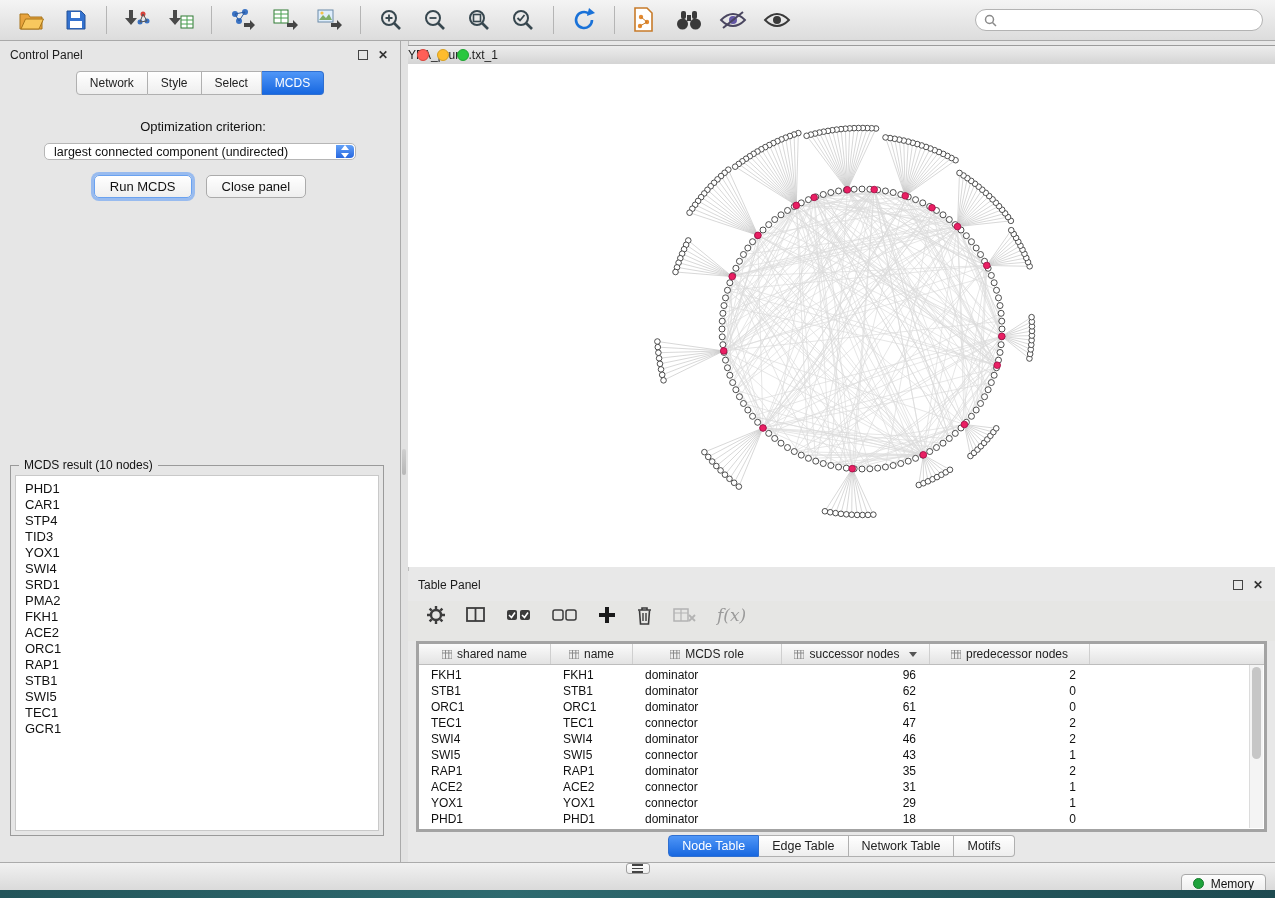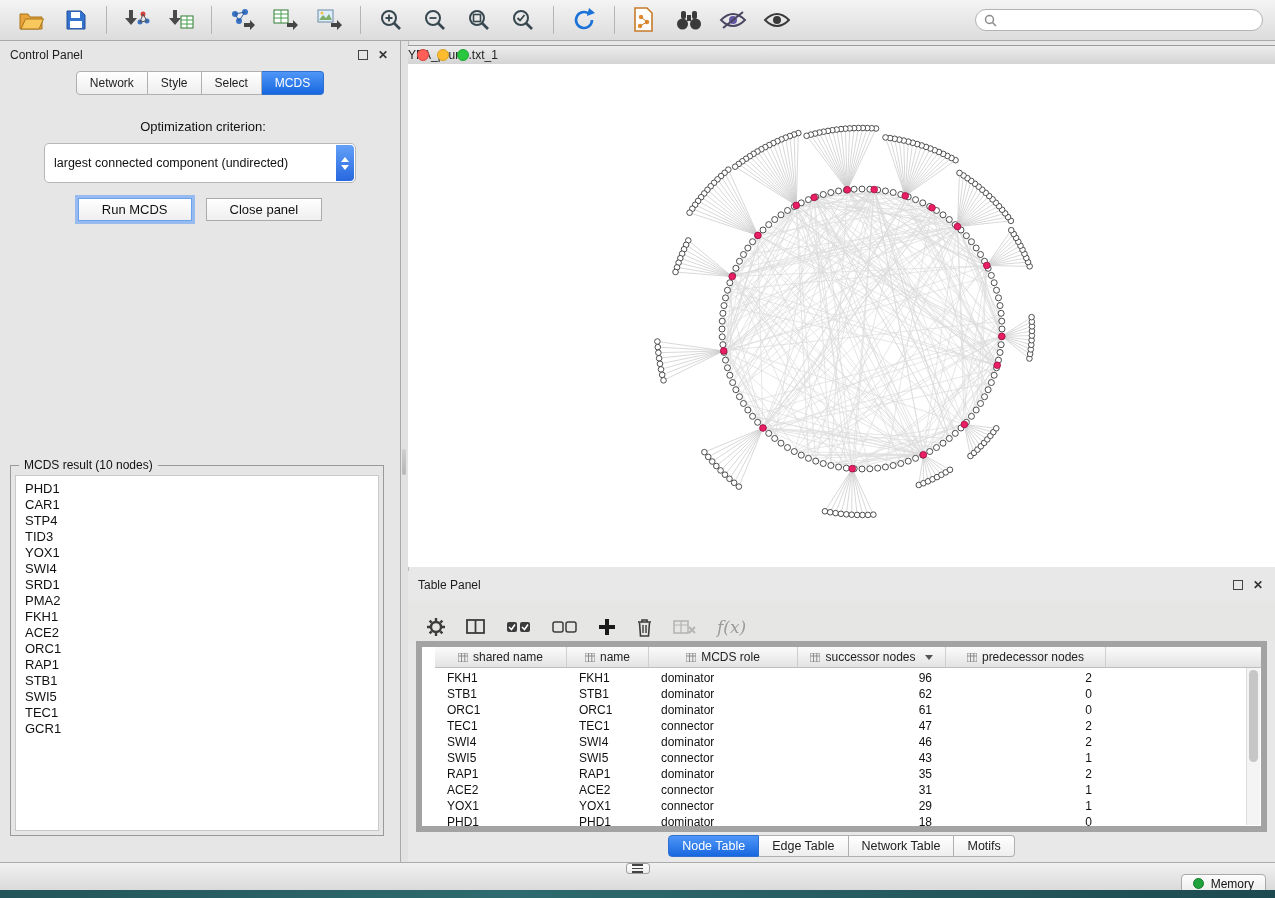--- a/index.html
+++ b/index.html
@@ -20,28 +20,28 @@
   .panel-hd{height:24px;display:flex;align-items:center;padding:2px 10px 0 10px;font-size:12px;color:#1c1c1c;}
   .panel-hd .sp{flex:1;}
   .wbtn{width:14px;height:14px;display:flex;align-items:center;justify-content:center;margin-left:6px;color:#333;font-size:12px;font-weight:bold;}
   .float-sq{width:8px;height:8px;border:1.5px solid #444;display:inline-block;}
   .cp-tabs{display:flex;justify-content:center;margin-top:4px;}
   .cp-tab{font-size:12px;padding:4px 13px;background:linear-gradient(#ffffff,#eeeeee);border:1px solid #b0b0b0;border-left:none;color:#222;cursor:default;}
   .cp-tab:first-child{border-left:1px solid #b0b0b0;border-radius:4px 0 0 4px;}
   .cp-tab:last-child{border-radius:0 4px 4px 0;}
   .cp-tab.active{background:linear-gradient(#4f96f7,#1767e0);color:#fff;border-color:#2f6fd0;}
   .cp-label{text-align:center;margin-top:24px;font-size:13px;color:#111;padding-left:6px;}
-  .cp-select{position:relative;width:312px;height:40px;margin:9px auto 0 auto;background:#fff;border:1px solid #b6b6b6;border-radius:5px;
+  .cp-select{position:relative;width:312px;height:17px;margin:9px auto 0 auto;background:#fff;border:1px solid #b6b6b6;border-radius:5px;
     font-size:12.5px;display:flex;align-items:center;padding-left:9px;box-sizing:border-box;color:#111;}
   .sel-step{position:absolute;right:1px;top:1px;bottom:1px;width:18px;background:linear-gradient(#63a1f8,#2767df);border-radius:0 4px 4px 0;
     display:flex;flex-direction:column;align-items:center;justify-content:center;gap:3px;}
   .tri-up{width:0;height:0;border-left:4px solid transparent;border-right:4px solid transparent;border-bottom:5px solid #fff;}
   .tri-dn{width:0;height:0;border-left:4px solid transparent;border-right:4px solid transparent;border-top:5px solid #fff;}
   .cp-buttons{display:flex;justify-content:center;gap:14px;margin-top:15px;}
-  .mac-btn{background:linear-gradient(#ffffff,#efefef);border:1px solid #ababab;border-radius:0;padding:3px 23px;font-size:13px;color:#111;cursor:default;}
+  .mac-btn{background:linear-gradient(#ffffff,#efefef);border:1px solid #ababab;border-radius:5px;padding:3px 15px;font-size:13px;color:#111;cursor:default;}
   .mac-btn.focused{box-shadow:0 0 0 3px rgba(88,152,246,.55);border-color:#6aa2f0;}
   .result-group{position:absolute;left:10px;right:16px;top:424px;bottom:26px;border:1px solid #9a9a9a;}
   .result-legend{position:absolute;top:-8px;left:8px;background:#e6e6e6;padding:0 5px;font-size:12px;color:#111;}
   .result-list{position:absolute;left:4px;right:4px;top:9px;bottom:4px;background:#fff;border:1px solid #c9c9c9;overflow:hidden;
     padding:5px 0 0 9px;font-size:13px;line-height:16px;color:#111;box-sizing:border-box;}
 
   
   .v-split{position:absolute;left:401px;top:41px;width:7px;bottom:36px;background:#e2e2e2;border-right:1px solid #bdbdbd;}
   .v-split .grip{position:absolute;top:408px;left:1px;width:4px;height:26px;background:linear-gradient(#cfcfcf,#b7b7b7);border-radius:2px;}
 
@@ -49,24 +49,24 @@
   .right-area{position:absolute;left:408px;top:41px;right:0;bottom:36px;}
   .net-window{position:absolute;top:4px;left:0;right:0;height:522px;background:#fff;border-top:1px solid #9c9c9c;box-sizing:border-box;}
   .net-title{height:18px;background:linear-gradient(#ededed,#d4d4d4);border-bottom:1px solid #b1b1b1;position:relative;
     display:flex;align-items:center;justify-content:flex-start;font-size:12px;color:#222;}
   .lights{position:absolute;left:9px;top:3px;display:flex;gap:8px;}
   .light{width:12px;height:12px;border-radius:50%;box-sizing:border-box;}
   .net-canvas{position:absolute;top:18px;left:0;right:0;bottom:0;background:#fff;overflow:hidden;}
 
   
   .table-panel{position:absolute;top:530px;left:0;right:0;bottom:0;background:#e8e8e8;}
-  .tp-toolbar{margin:4px 0 0 0;height:40px;background:#e6e6e4;display:flex;align-items:flex-end;padding-left:18px;gap:20px;}
+  .tp-toolbar{margin:4px 0 0 0;height:40px;background:#e6e6e4;display:flex;align-items:flex-start;padding-left:18px;gap:20px;}
   .tp-ic{display:flex;align-items:center;justify-content:center;height:28px;}
   .fx{font-family:"DejaVu Serif",serif;font-style:italic;font-size:17px;color:#9a9a9a;}
-  .ttable{position:absolute;left:8px;right:8px;top:70px;bottom:30px;background:#fff;border:6px solid #a3a3a3;box-sizing:border-box;overflow:hidden;padding-left:13px;}
+  .ttable{position:absolute;left:8px;right:8px;top:70px;bottom:30px;background:#fff;border:3px solid #a3a3a3;box-sizing:border-box;overflow:hidden;}
   .thead{display:flex;height:20px;background:linear-gradient(#fbfbfb,#e3e3e3);border-bottom:1px solid #bdbdbd;font-size:12px;color:#222;}
   .thc{display:flex;align-items:center;justify-content:center;gap:5px;border-right:1px solid #cfcfcf;box-sizing:border-box;height:100%;}
   .c0{width:132px;} .c1{width:82px;} .c2{width:149px;} .c3{width:148px;} .c4{width:160px;}
   .trow{display:flex;height:16px;font-size:12px;color:#111;align-items:center;}
   .tc{box-sizing:border-box;white-space:nowrap;overflow:hidden;}
   .tc.c0,.tc.c1,.tc.c2{padding-left:12px;}
   .tc.c3,.tc.c4{text-align:right;padding-right:14px;}
   .tbody{padding-top:2px;}
   .vscroll{position:absolute;top:21px;right:1px;bottom:1px;width:13px;background:#f4f4f4;border-left:1px solid #dcdcdc;}
   .vthumb{position:absolute;top:2px;left:2px;width:9px;height:92px;background:#c6c6c6;border-radius:5px;}

